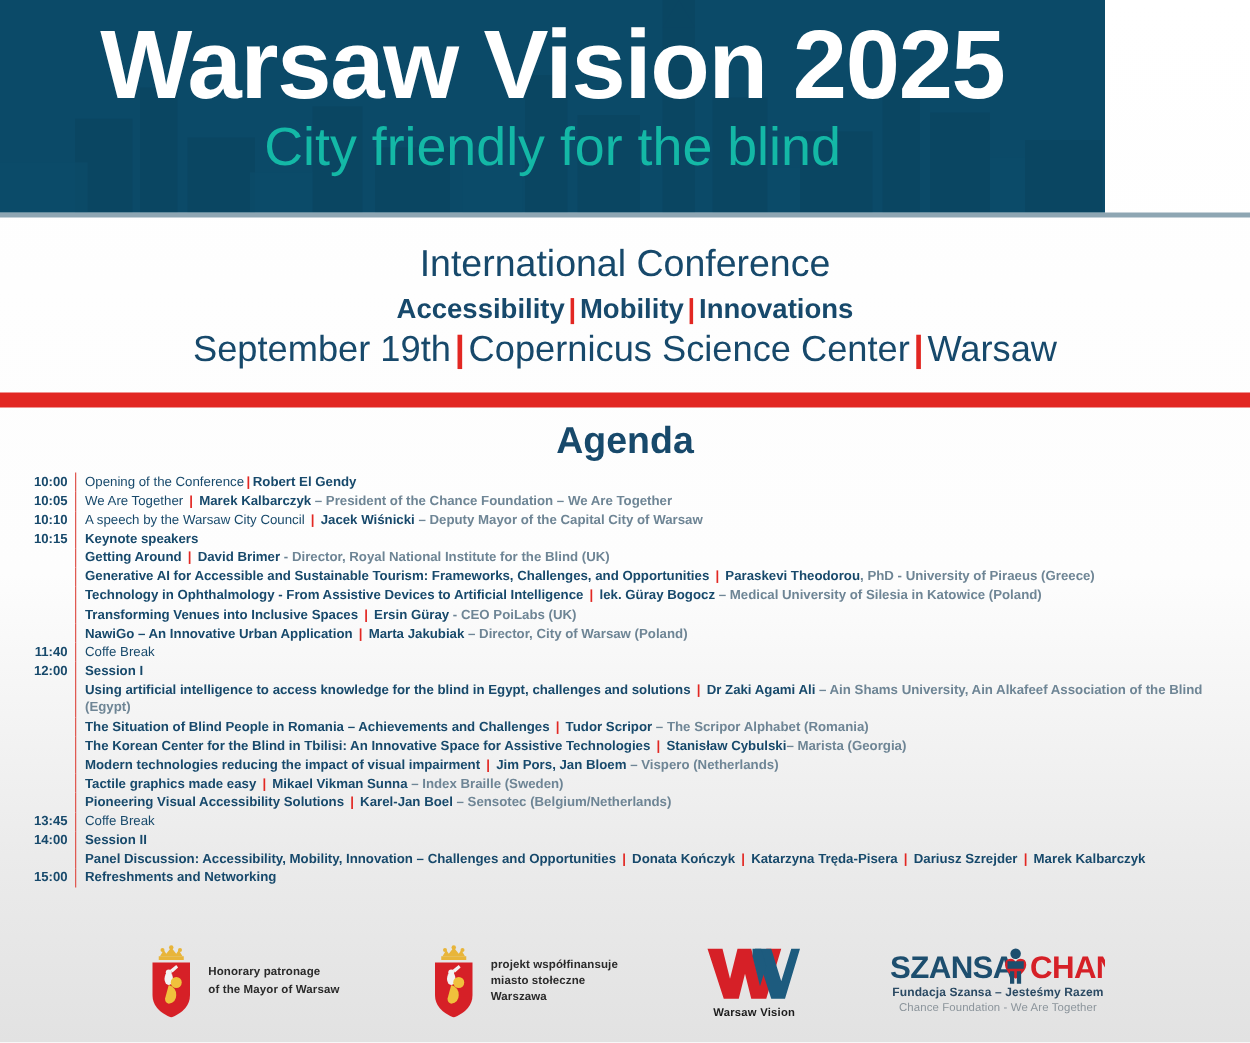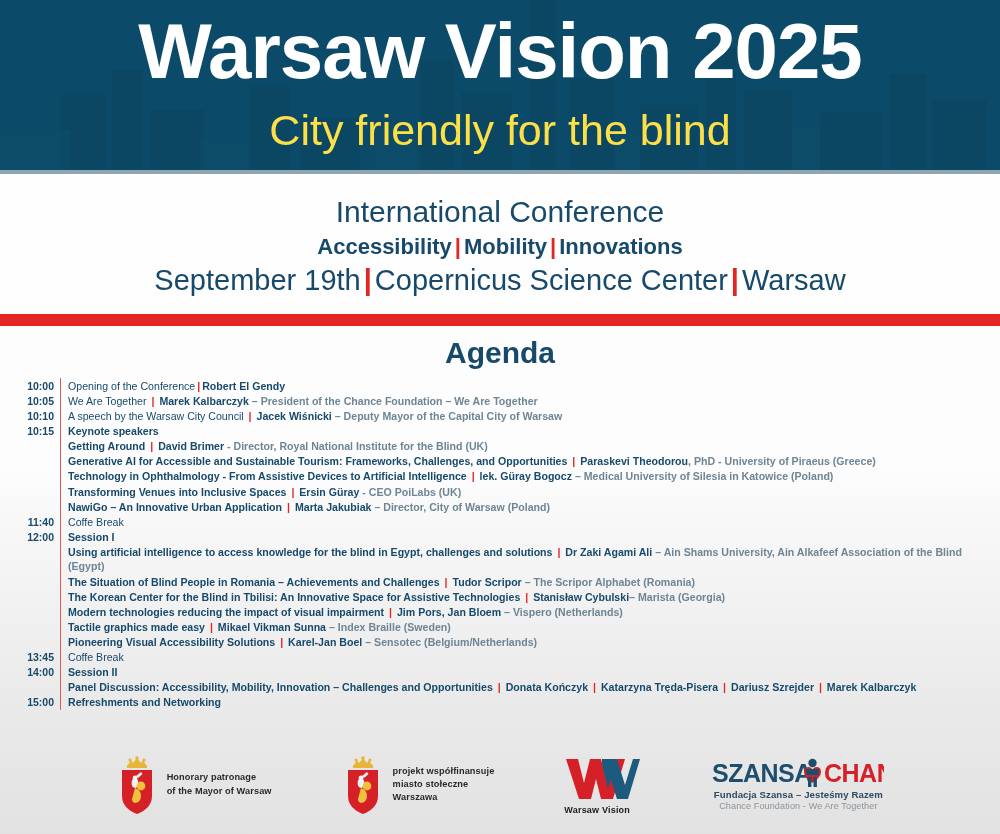--- a/index.html
+++ b/index.html
@@ -15,21 +15,21 @@
   .poster {
     position: relative;
     width: 1000px;
     height: 834px;
     background: linear-gradient(180deg, #ffffff 0%, #fdfdfd 55%, #ebebeb 82%, #e2e2e2 100%);
   }
 
   
   .header-band {
     position: relative;
-    width: 1000px;
+    width: 884px;
     height: 170px;
     background: #0b4a68;
     overflow: hidden;
   }
   .skyline {
     position: absolute;
     inset: 0;
     width: 1000px;
     height: 170px;
     opacity: 0.30;
@@ -41,25 +41,25 @@
     text-align: center;
   }
   .main-title {
     color: #ffffff;
     font-size: 78px;
     font-weight: bold;
     letter-spacing: -1px;
     line-height: 1.02;
   }
   .sub-title {
-    color: #fde047;
+    color: #14b8a6;
     font-size: 43px;
     font-weight: normal;
     letter-spacing: 0px;
-    margin-top: 16px;
+    margin-top: 4px;
     line-height: 1.05;
   }
   .header-underline {
     width: 1000px;
     height: 4px;
     background: #8ea6b3;
   }
 
   
   .conf-info {
@@ -162,21 +162,21 @@
   }
   .logo-block { display: flex; align-items: center; gap: 9px; }
   .logo-text {
     font-size: 9.2px;
     font-weight: bold;
     color: #2a2a2a;
     line-height: 1.42;
     letter-spacing: 0.1px;
   }
 
-  .wv-block { display: flex; flex-direction: column; gap: 2px; }
+  .wv-block { display: flex; flex-direction: column; align-items: center; gap: 2px; }
   .wv-caption {
     font-size: 9px;
     font-weight: bold;
     color: #1c1c1c;
     letter-spacing: 0.2px;
   }
 
   .szansa-block { display: flex; flex-direction: column; align-items: center; gap: 1px; }
   .szansa-sub1 {
     font-size: 9.6px;

